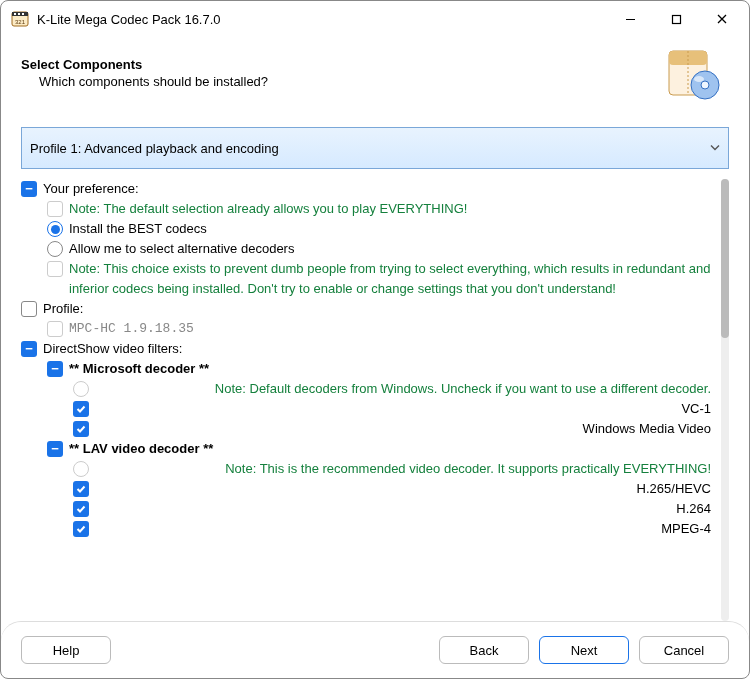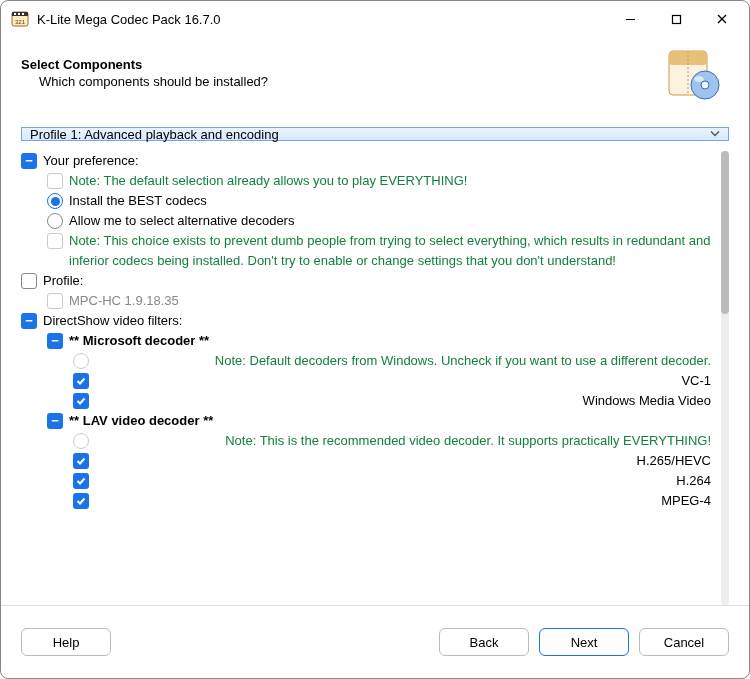--- a/index.html
+++ b/index.html
@@ -49,21 +49,21 @@
   .main {
     flex: 1;
     padding: 20px 20px 0 20px;
     display: flex;
     flex-direction: column;
     min-height: 0;
   }
   .profile-select {
     border: 1px solid #7aa7d8;
     background: linear-gradient(#e8f3fe, #d6eaff);
-    height: 14px;
+    height: 42px;
     display: flex;
     align-items: center;
     padding: 0 8px;
     font-size: 13px;
     position: relative;
     margin-bottom: 10px;
   }
   .profile-select .chev {
     position: absolute; right: 8px; top: 50%; transform: translateY(-50%);
     color: #555;
@@ -136,28 +136,29 @@
     border: 1.4px solid #1a73e8; background: #fff;
     position: relative;
   }
   .ctrl.radio-checked::after {
     content: ""; position: absolute;
     left: 2.5px; top: 2.5px; right: 2.5px; bottom: 2.5px;
     background: #1a73e8; border-radius: 50%;
   }
   .label { flex: 1; }
   .label.bold { font-weight: 700; }
-  .label.muted { color: #888; }
+  .label.muted { color: #888; font-family: Liberation Mono, monospace; }
   .note { color: #15803d; flex: 1; }
   
   .footer {
     border-top: 1px solid #ddd;
-    padding: 22px 20px;
+    padding: 14px 20px;
     display: flex;
     gap: 10px;
+    border-radius: 20px;
   }
   .footer .spacer { flex: 1; }
   .btn {
     min-width: 90px;
     height: 28px;
     background: #fff;
     border: 1px solid #bbb;
     border-radius: 6px;
     font-size: 13px;
     display: flex; align-items: center; justify-content: center;

